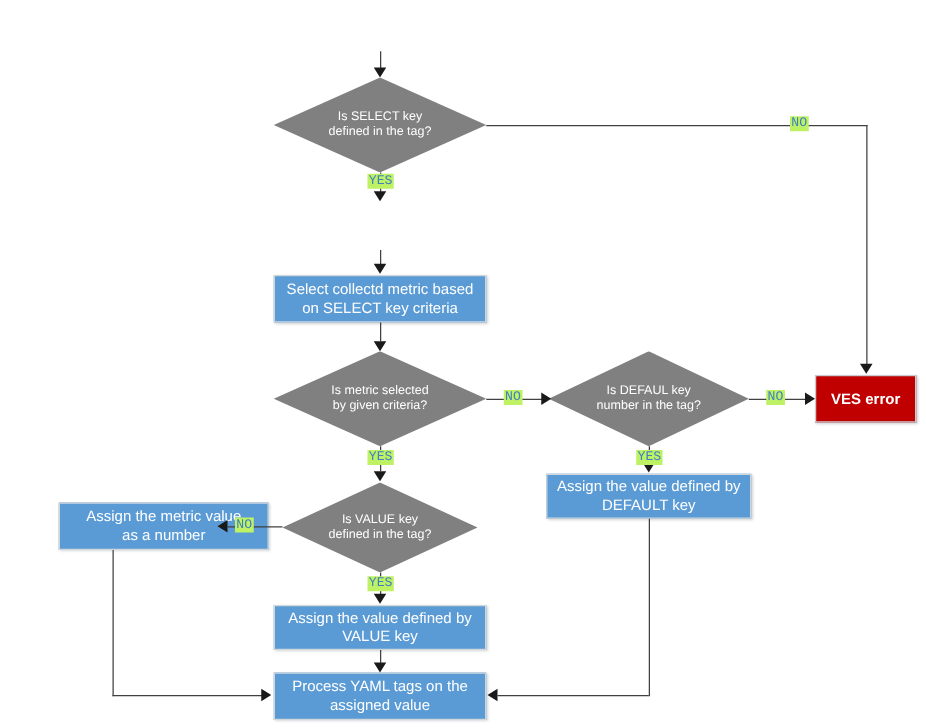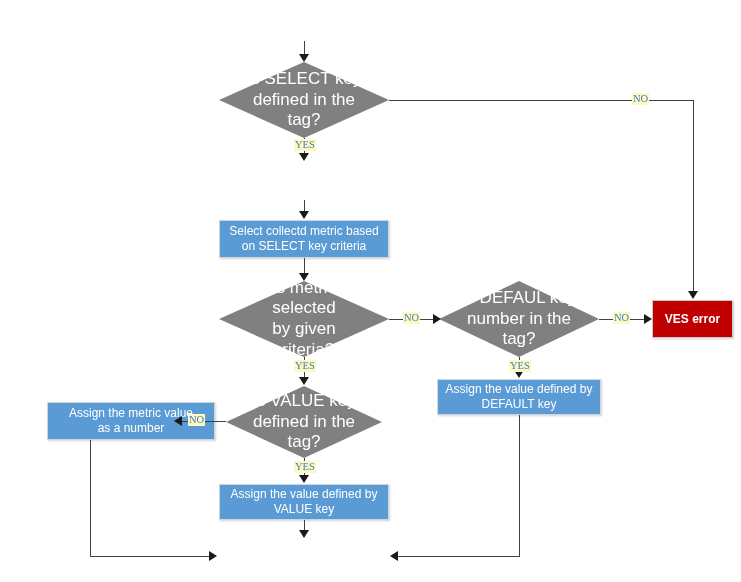--- a/index.html
+++ b/index.html
@@ -36,21 +36,21 @@
   .error {
     background: #c00000;
     border: 1px solid #c8ccd0;
     box-shadow: 1px 1px 2px rgba(120,130,140,0.35);
     font-size: 12px;
     font-weight: bold;
     padding: 2px 4px;
   }
   .decision {
     background: transparent;
-    font-size: 17px;
+    font-size: 10px;
   }
   .decision .dia-shape {
     position: absolute;
     left: 0; top: 0;
     width: 100%;
     height: 100%;
   }
   .decision .dia-text {
     position: relative;
     z-index: 2;
@@ -82,22 +82,22 @@
   }
   .arrow-right {
     border-top: 5px solid transparent;
     border-bottom: 5px solid transparent;
     border-left: 8px solid #1a1a1a;
   }
   .elabel {
     position: absolute;
     color: #3d7fc1;
     font-size: 10.5px;
-    font-family: Liberation Serif, serif;
-    background: #fef9c3;
+    font-family: Liberation Mono, monospace;
+    background: #bef264;
     padding: 0 1px;
     line-height: 12px;
     white-space: nowrap;
   }
 </style>
 </head>
 <body>
 
 <div id="canvas">
 
@@ -152,20 +152,24 @@
   <div class="node proc" style="left:6px; top:402px; width:168px; height:38px;margin-left:41px;">
     <span>Assign the metric value
 as a number</span>
   </div>
 
   <div class="node proc" style="left:219px; top:484px; width:170px; height:36px;">
     <span>Assign the value defined by
 VALUE key</span>
   </div>
 
+  <div class="node proc" style="left:219px; top:538px; width:170px; height:38px;">
+    <span>Process YAML tags on the
+assigned value</span>
+  </div>
 
   <div class="edge edge-v" style="left:304px; top:41px; height:15px;"></div>
   <div class="arrow arrow-down" style="left:299px; top:54px;"></div>
 
   <div class="edge edge-v" style="left:304px; top:138px; height:16px;"></div>
   <div class="arrow arrow-down" style="left:299px; top:153px;"></div>
   <span class="elabel" style="left:294px; top:139px;">YES</span>
 
   <div class="edge edge-h" style="left:389px; top:100px; width:305px;"></div>
   <div class="edge edge-v" style="left:693px; top:100px; height:192px;"></div>

